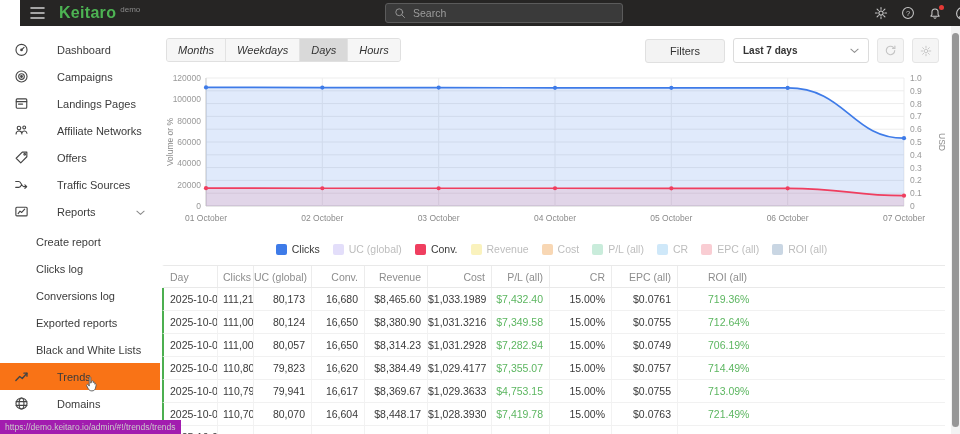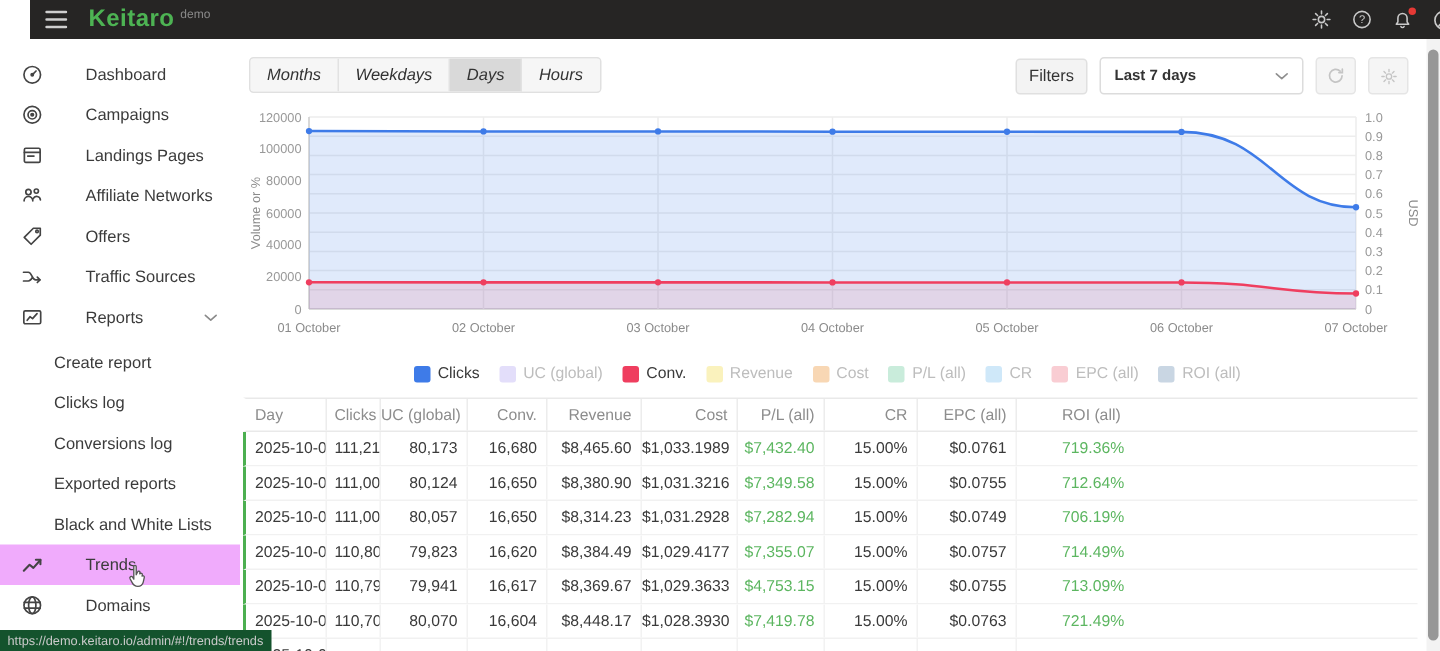--- a/index.html
+++ b/index.html
@@ -17,37 +17,37 @@
   .alert-dot { position:absolute; top:-1px; right:-2px; width:5px; height:5px; border-radius:50%; background:#e53935; }
   .icon { display:inline-flex; align-items:center; }
   .icon svg { display:block; }
 
   
   .sidebar { position:absolute; top:26px; left:0; width:160px; height:408px; background:#fff; padding-top:10px; z-index:2; }
   .side-item { height:27px; display:flex; align-items:center; gap:28px; padding-left:14px; font-size:11px; color:#3b3b3b; cursor:pointer; }
   .side-item .icon { color:#444; }
   .side-item.sub { padding-left:36px; }
   .side-item.sub-first { margin-top:3px; }
-  .side-item.active { background:#f0abfc;align-items:center; }
+  .side-item.active { background:#f97316;align-items:center; }
   .side-item .chev { margin-left:auto; margin-right:15px; color:#8a8a8a; }
 
   .hand-cursor { position:absolute; left:84px; top:376px; z-index:9; }
 
-  .status-tip { position:absolute; left:0; bottom:0; height:14px; background:#14532d; color:#cacaca; font-size:8.5px; line-height:14px; padding:0 5px; z-index:10; white-space:nowrap; }
+  .status-tip { position:absolute; left:0; bottom:0; height:14px; background:#a21caf; color:#cacaca; font-size:8.5px; line-height:14px; padding:0 5px; z-index:10; white-space:nowrap; }
 
   
   .content { position:absolute; left:160px; top:26px; width:791px; height:408px; background:#fff; }
 
   .controls { position:absolute; top:12px; left:6px; right:12px; height:26px; }
   .tabgroup { display:inline-flex; border:1px solid #e0e0e0; border-radius:3px; overflow:hidden; background:#f6f6f6; }
   .tab { padding:5px 11px; font-size:11px; color:#333; border-right:1px solid #e2e2e2; cursor:pointer; background:#f6f6f6;font-style:italic; }
   .tab:last-child { border-right:none; }
   .tab.active { background:#d9d9d9; }
   .right-controls { position:absolute; right:0; top:0; display:flex; align-items:center; gap:8px; }
-  .filters-btn { padding:5px 8px; font-size:11px; color:#333; background:#f3f3f3; border:1px solid #e0e0e0; border-radius:3px; cursor:pointer; }
+  .filters-btn { padding:5px 24px; font-size:11px; color:#333; background:#f3f3f3; border:1px solid #e0e0e0; border-radius:3px; cursor:pointer; }
   .range-select { width:136px; height:25px; background:#fff; border:1px solid #dcdcdc; border-radius:3px; display:flex; align-items:center; justify-content:space-between; padding:0 9px; font-size:10px; color:#333; cursor:pointer;font-weight:bold; }
   .range-select .chev { color:#8f8f8f; display:flex; }
   .icon-btn { width:27px; height:25px; background:#f5f5f5; border:1px solid #e5e5e5; border-radius:3px; display:flex; align-items:center; justify-content:center; color:#c4c4c4; cursor:pointer; }
 
   .chart-wrap { position:absolute; top:44px; left:2px; width:786px; height:168px; }
 
   .legend { position:absolute; top:217px; left:0; right:8px; display:flex; justify-content:center; align-items:center; gap:13px; font-size:10.5px; }
   .legend-item { display:flex; align-items:center; gap:5px; cursor:pointer; }
   .legend-swatch { width:11px; height:11px; border-radius:2px; }
   .legend-item .lg-label.on { color:#3a3a3a; }
@@ -75,20 +75,29 @@
 <body>
 
 <div class="topbar">
   <span class="hamburger">
       <svg width="17" height="14" viewBox="0 0 16 14" fill="none" stroke="currentColor" stroke-width="1.2" stroke-linecap="round" stroke-linejoin="round">
         <path d="M1.5 2h13M1.5 7h13M1.5 12h13" stroke-width="1.6"></path>
       </svg>
     </span>
   <span class="brand">Keitaro</span>
   <span class="badge">demo</span>
+  <div class="searchbox">
+    <span class="icon" id="search-icon-slot">
+        <svg width="12" height="12" viewBox="0 0 16 16" fill="none" stroke="currentColor" stroke-width="1.2" stroke-linecap="round" stroke-linejoin="round">
+          <circle cx="7" cy="7" r="4.6"></circle>
+          <path d="M10.6 10.6 14 14"></path>
+        </svg>
+      </span>
+    <span>Search</span>
+  </div>
   <div class="topbar-icons" id="topbar-icons">
       <span class="tb-icon">
         <svg width="14" height="14" viewBox="0 0 16 16" fill="none" stroke="currentColor" stroke-width="1.2" stroke-linecap="round" stroke-linejoin="round">
           <circle cx="8" cy="8" r="2.4"></circle>
           <path d="M8 1.6v2.1M8 12.3v2.1M1.6 8h2.1M12.3 8h2.1M3.5 3.5l1.5 1.5M11 11l1.5 1.5M12.5 3.5 11 5M5 11l-1.5 1.5"></path>
         </svg>
       </span>
       <span class="tb-icon">
         <svg width="14" height="14" viewBox="0 0 16 16" fill="none" stroke="currentColor" stroke-width="1.2" stroke-linecap="round" stroke-linejoin="round">
           <circle cx="8" cy="8" r="6.2"></circle>

